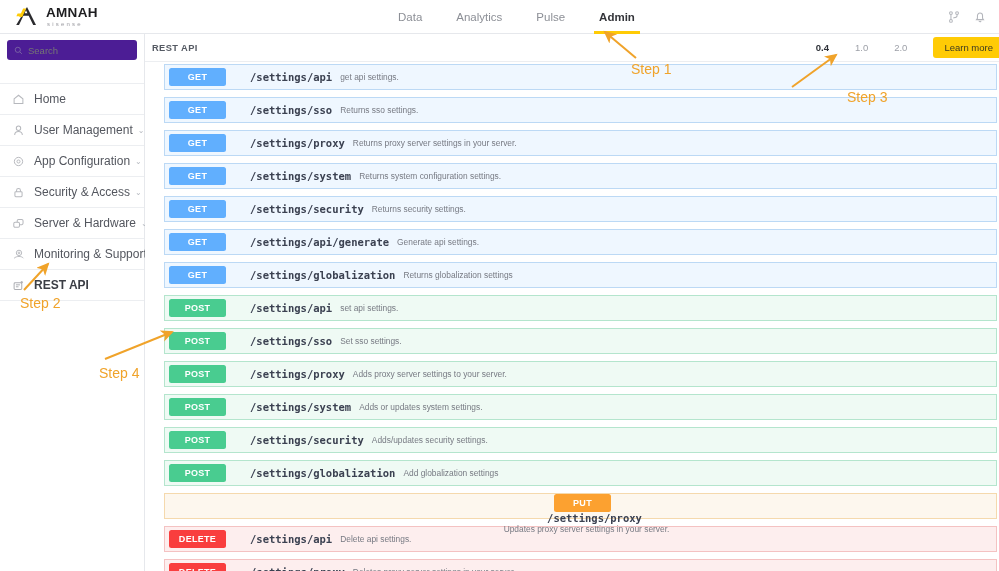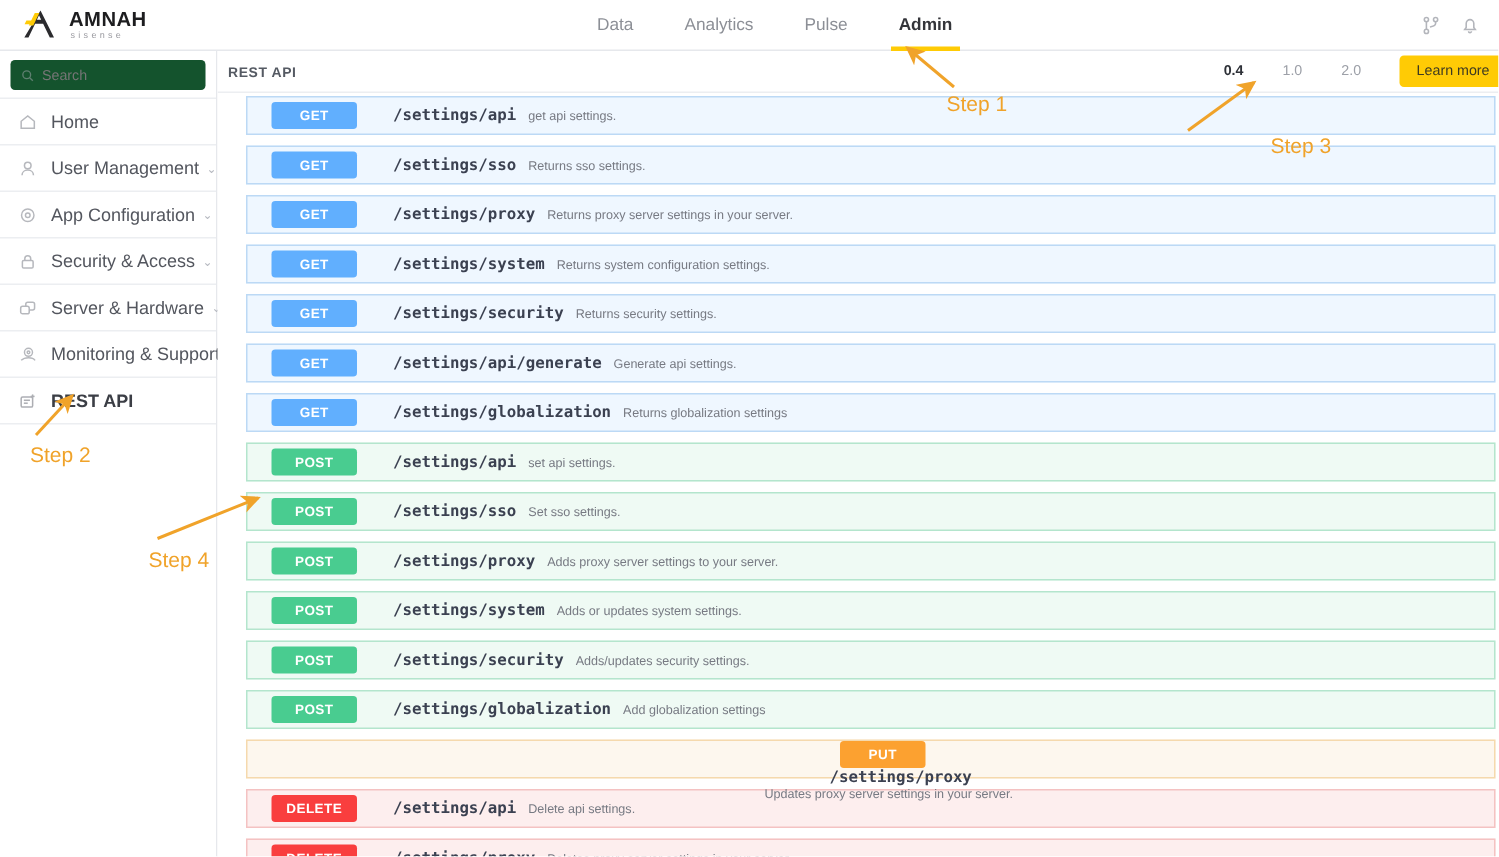--- a/index.html
+++ b/index.html
@@ -53,22 +53,22 @@
   .topicon { width: 14px; height: 14px; cursor: pointer; opacity: .75; }
 
   
   .sidebar {
     position: absolute; top: 34px; left: 0;
     width: 145px; height: 537px;
     background: #ffffff;
     border-right: 1px solid #e6e8ec;
   }
   .search-box {
-    margin: 6px 7px 5px 7px; height: 20px;
-    background: #14532d; border-radius: 3px;
+    margin: 6px 7px 23px 7px; height: 20px;
+    background: #4c1d95; border-radius: 3px;
     display: flex; align-items: center; padding: 0 7px;
     cursor: text;
   }
   .search-box svg { width: 9px; height: 9px; flex: 0 0 auto; opacity: .5; }
   .search-input {
     border: 0; background: transparent; outline: none;
     font-size: 9.5px; color: #a9abb3; margin-left: 5px;
     font-family: "Liberation Sans", sans-serif; width: 100%;
   }
   .nav-list { border-top: 1px solid #eceef1; }
@@ -117,21 +117,21 @@
     height: 21px; padding: 0 11px; cursor: pointer;
     white-space: nowrap; font-family: "Liberation Sans", sans-serif;
     margin-right: -24px;
   }
 
   
   .rows { padding: 2px 2px 0 19px; }
   .row {
     height: 26px; margin-bottom: 7px;
     border-radius: 0; display: flex; align-items: center;
-    padding-left: 16px; cursor: pointer;
+    padding-left: 4px; cursor: pointer;
     width: 833px;
   }
   .verb {
     width: 57px; height: 18px; border-radius: 2.5px;
     color: #fff; font-size: 9px; font-weight: bold;
     display: flex; align-items: center; justify-content: center;
     letter-spacing: .3px; flex: 0 0 auto;
   }
   .path {
     font-family: "DejaVu Sans Mono", monospace;

